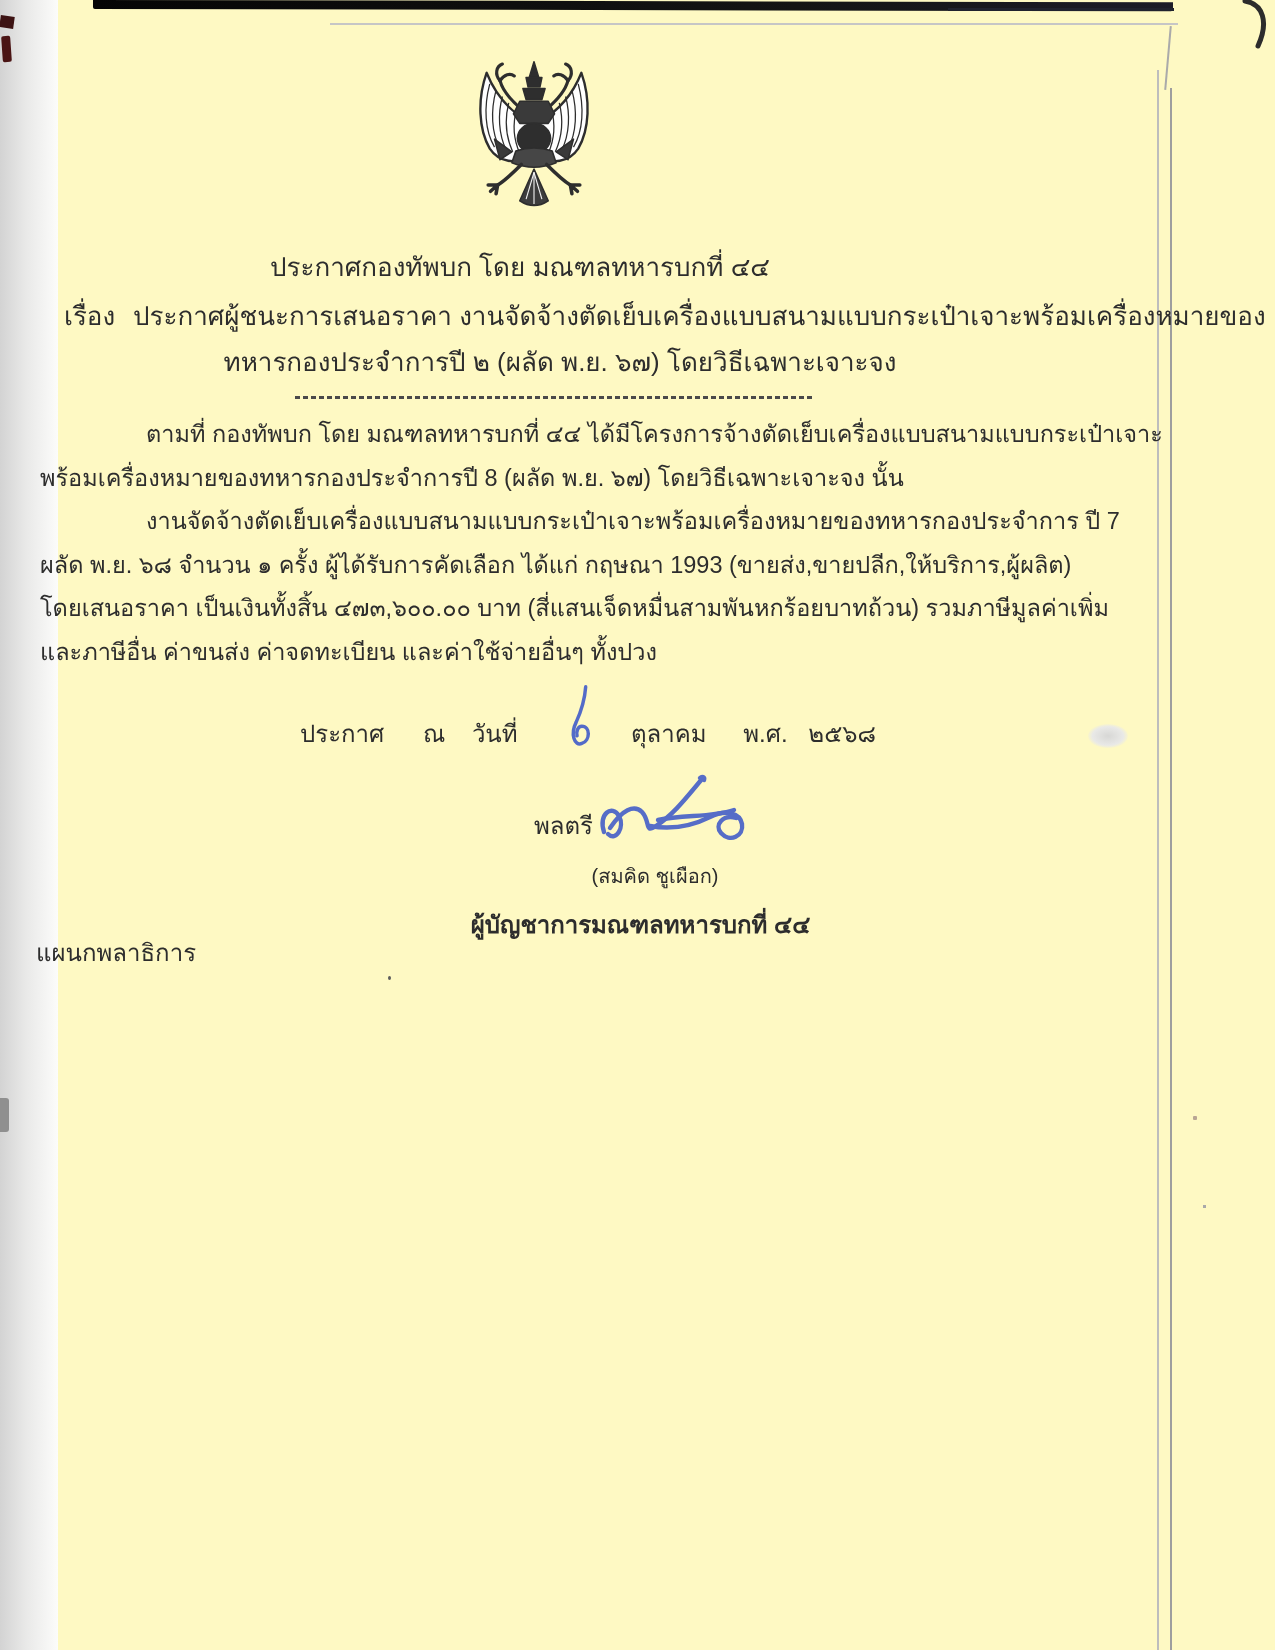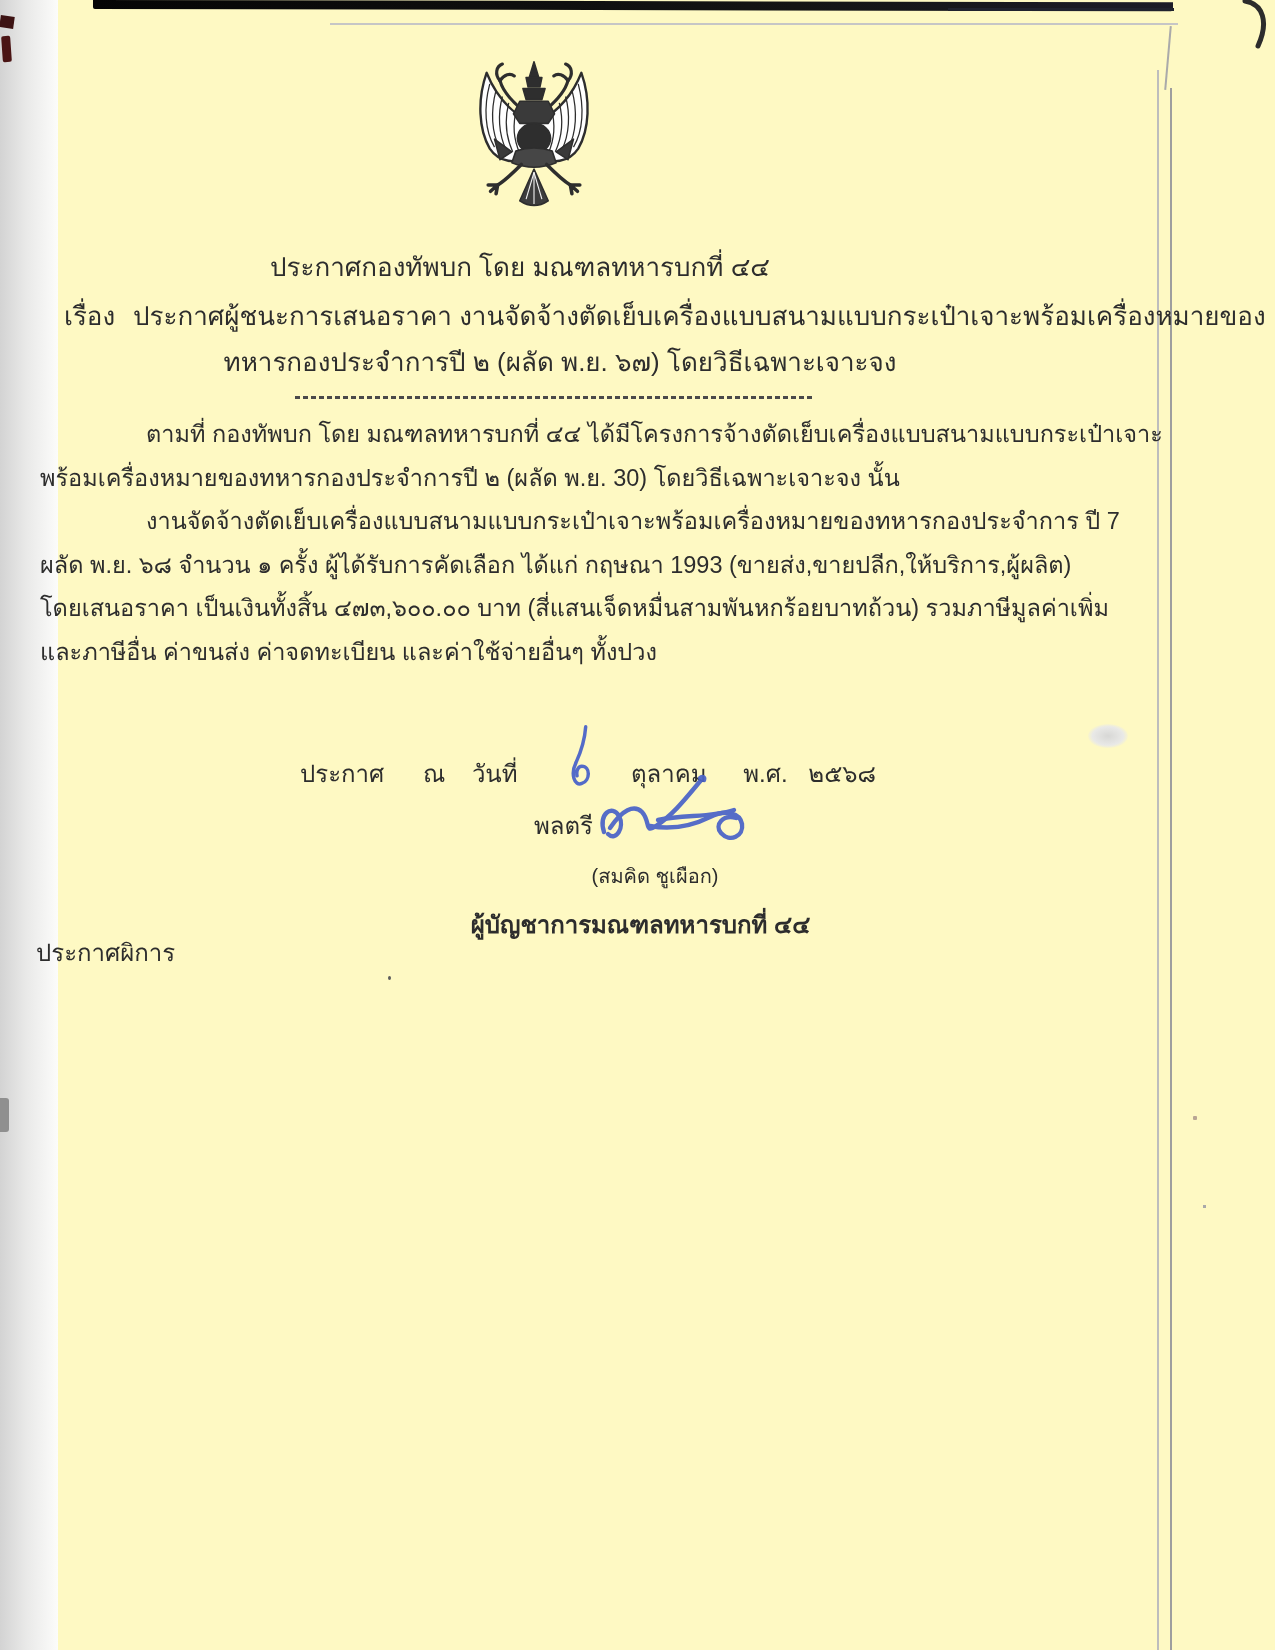--- a/index.html
+++ b/index.html
@@ -46,21 +46,21 @@
   .divider{
     left:295px;top:396px;width:520px;height:2.5px;
     background:repeating-linear-gradient(90deg,#4a4a4a 0 5px,rgba(0,0,0,0) 5px 8px);
   }
   .body-block{left:40px;top:413px;width:1000px;font-size:23.5px;}
   .body-block .line{height:43.5px;line-height:43.5px;white-space:nowrap;}
   .body-block .indent{padding-left:106px;}
 
   .announce-line{left:300px;top:714px;font-size:24px;white-space:nowrap;}
   .announce-line .w{display:inline-block;}
-  .gap1{margin-left:32px;} .gap2{margin-left:20px;} .gap3{margin-left:26px;margin-top:40px;}
+  .gap1{margin-left:32px;} .gap2{margin-left:20px;} .gap3{margin-left:26px;}
   .gap4{margin-left:30px;} .gap5{margin-left:14px;}
   .day-svg{display:inline-block;vertical-align:middle;margin:-34px 0 0 34px;}
 
   .sig-rank{left:534px;top:806px;font-size:24px;}
   .sig-scribble{left:588px;top:768px;}
   .sig-name{left:455px;top:860px;width:400px;font-size:20px;}
   .sig-position{left:413px;top:905px;width:455px;font-size:24px;font-weight:bold;}
   .footer-dept{left:36px;top:933px;font-size:24px;}
 
   .emblem{left:455px;top:60px;}
@@ -149,21 +149,21 @@
   </svg>
 
   <div class="abs doc-title center nowrap">ประกาศกองทัพบก โดย มณฑลทหารบกที่ ๔๔</div>
   <div class="abs subject-label nowrap">เรื่อง</div>
   <div class="abs subject-line1 nowrap">ประกาศผู้ชนะการเสนอราคา งานจัดจ้างตัดเย็บเครื่องแบบสนามแบบกระเป๋าเจาะพร้อมเครื่องหมายของ</div>
   <div class="abs subject-line2 center nowrap">ทหารกองประจำการปี ๒ (ผลัด พ.ย. ๖๗) โดยวิธีเฉพาะเจาะจง</div>
   <div class="abs divider"></div>
 
   <div class="abs body-block">
     <div class="line indent">ตามที่ กองทัพบก โดย มณฑลทหารบกที่ ๔๔ ได้มีโครงการจ้างตัดเย็บเครื่องแบบสนามแบบกระเป๋าเจาะ</div>
-    <div class="line">พร้อมเครื่องหมายของทหารกองประจำการปี ๒ (ผลัด พ.ย. 30) โดยวิธีเฉพาะเจาะจง นั้น</div>
+    <div class="line">พร้อมเครื่องหมายของทหารกองประจำการปี 8 (ผลัด พ.ย. ๖๗) โดยวิธีเฉพาะเจาะจง นั้น</div>
     <div class="line indent">งานจัดจ้างตัดเย็บเครื่องแบบสนามแบบกระเป๋าเจาะพร้อมเครื่องหมายของทหารกองประจำการ ปี 7</div>
     <div class="line">ผลัด พ.ย. ๖๘  จำนวน  ๑  ครั้ง  ผู้ได้รับการคัดเลือก  ได้แก่  กฤษณา 1993 (ขายส่ง,ขายปลีก,ให้บริการ,ผู้ผลิต)</div>
     <div class="line">โดยเสนอราคา  เป็นเงินทั้งสิ้น  ๔๗๓,๖๐๐.๐๐ บาท  (สี่แสนเจ็ดหมื่นสามพันหกร้อยบาทถ้วน) รวมภาษีมูลค่าเพิ่ม</div>
     <div class="line">และภาษีอื่น ค่าขนส่ง ค่าจดทะเบียน และค่าใช้จ่ายอื่นๆ ทั้งปวง</div>
   </div>
 
   <div class="abs announce-line">
     <span class="w">ประกาศ</span>
     <span class="w gap1">ณ</span>
     <span class="w gap2">วันที่</span>
@@ -181,15 +181,15 @@
       <path d="M16,64 C10,46 24,36 31,48 C37,59 28,74 20,66"></path>
       <path d="M22,60 C34,42 46,36 54,44 C63,54 56,66 68,58 C86,46 98,30 114,11"></path>
       <path d="M112,10 C114,8 117,9 116,12"></path>
       <path d="M62,58 C84,62 104,58 122,49 C138,41 152,45 154,56 C156,68 142,75 133,65 C126,57 135,46 148,50"></path>
       <path d="M70,52 C96,46 122,50 146,42"></path>
     </g>
   </svg>
   <div class="abs sig-name center nowrap">(สมคิด   ชูเผือก)</div>
   <div class="abs sig-position center nowrap">ผู้บัญชาการมณฑลทหารบกที่ ๔๔</div>
 
-  <div class="abs footer-dept nowrap">ประกาศผิการ</div>
+  <div class="abs footer-dept nowrap">แผนกพลาธิการ</div>
 
 </div>
 
 </body></html>

